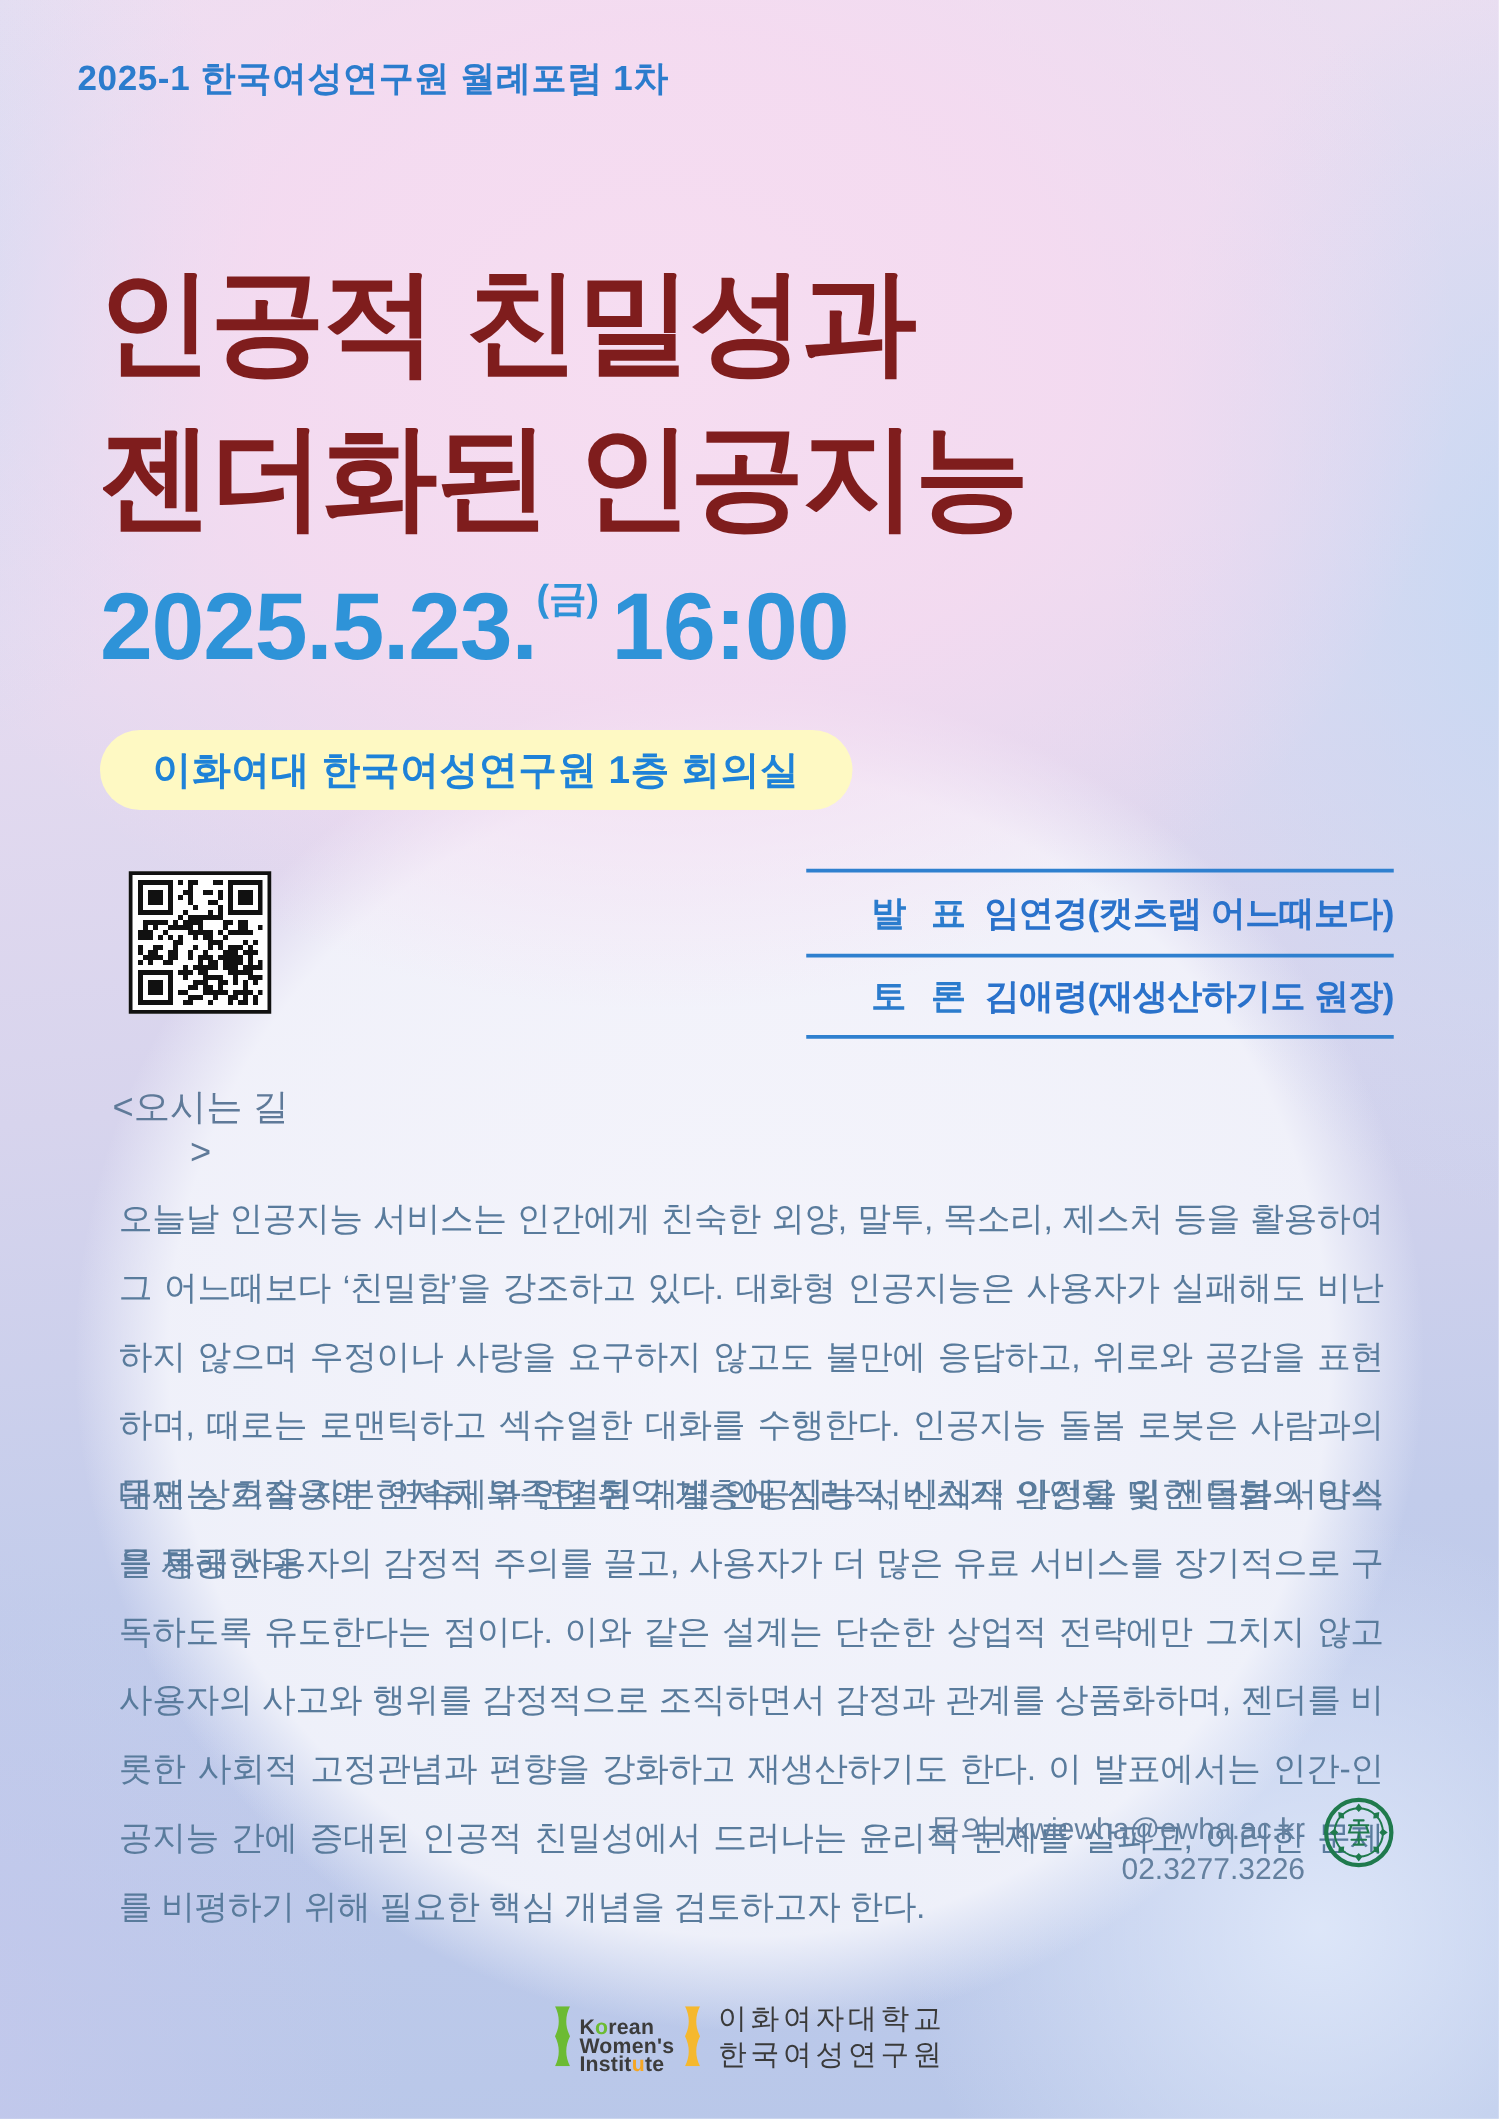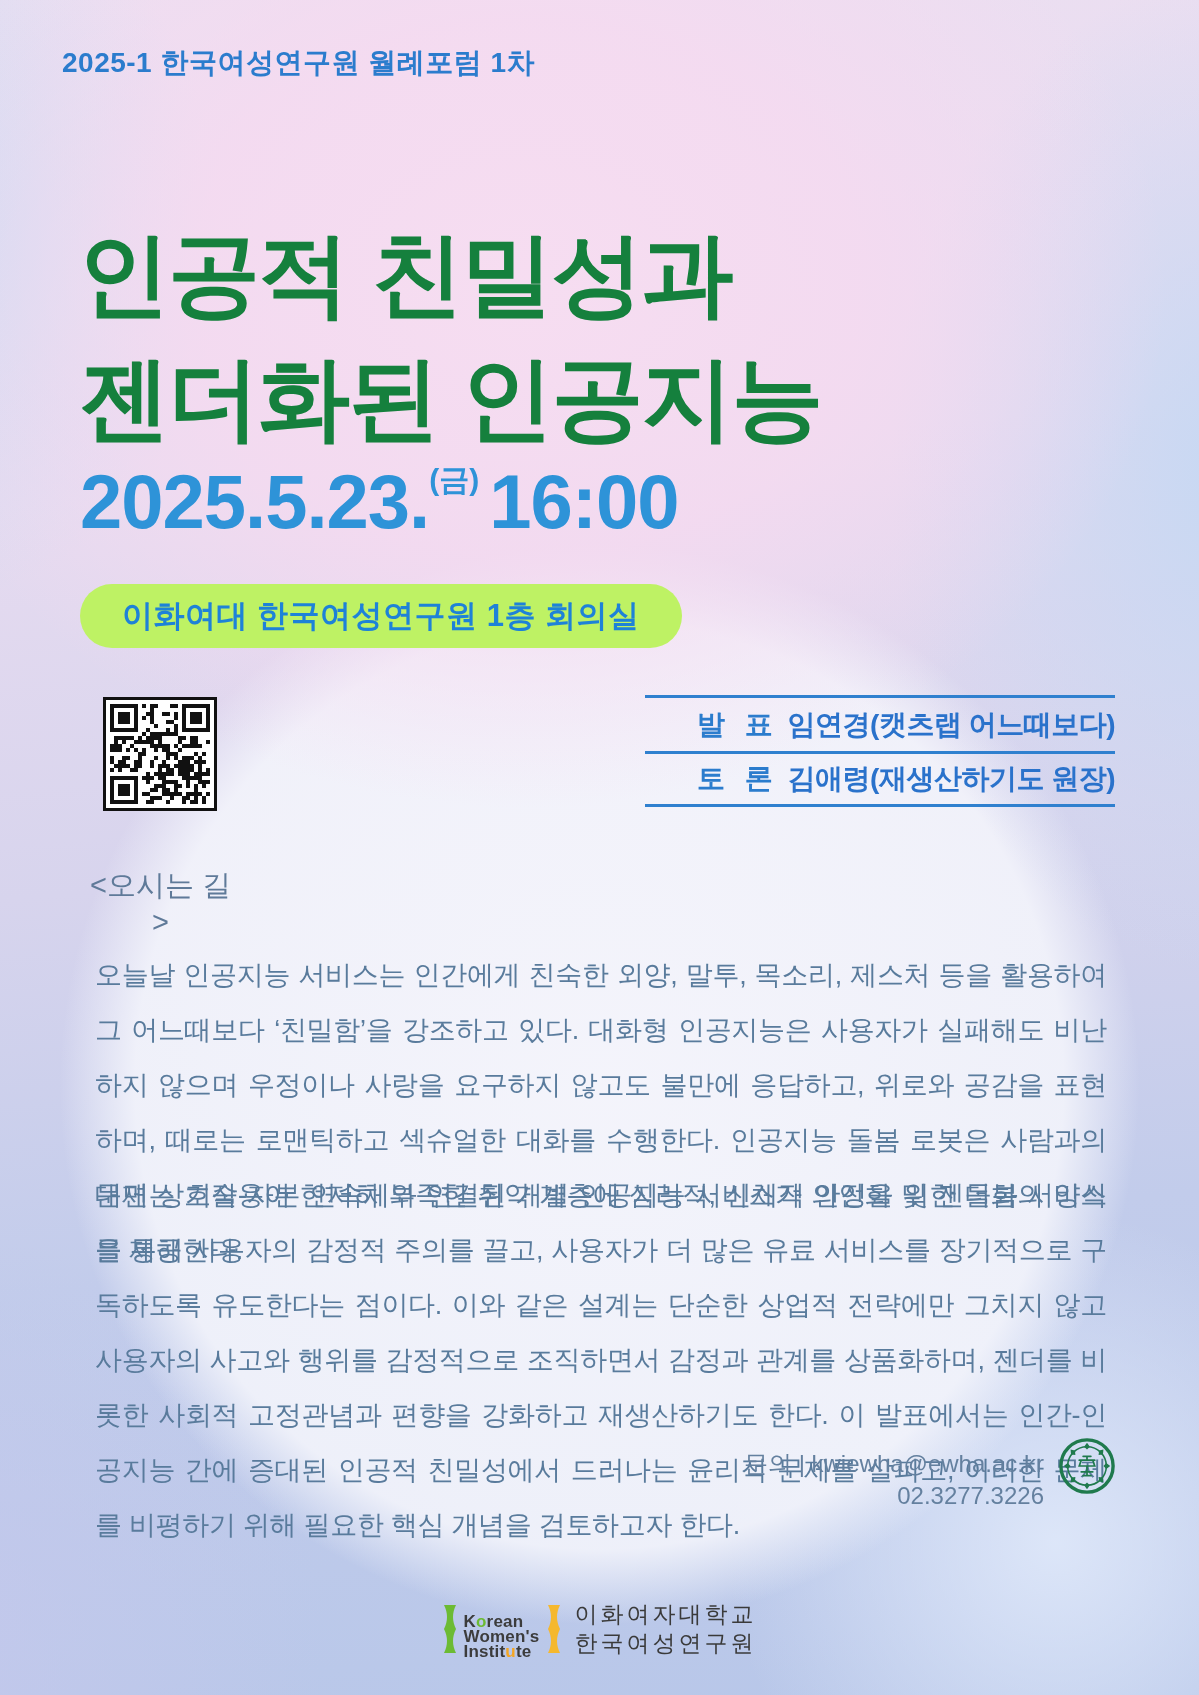--- a/index.html
+++ b/index.html
@@ -21,42 +21,42 @@
   }
   .abs { position: absolute; }
 
   .tagline {
     left: 62px; top: 44px;
     font-size: 28px; font-weight: bold;
     color: #2b7ccd; letter-spacing: 0.5px;
   }
 
   .title {
-    left: 78px; top: 212px;
+    left: 78px; top: 196px;
     font-size: 92px; font-weight: 900;
-    color: #15803d; letter-spacing: -2px;
+    color: #7f1d1d; letter-spacing: -2px;
     line-height: 124px; white-space: nowrap;
   }
 
   .date-line {
     left: 80px; top: 458px;
     color: #2e93d8; font-weight: 900;
     font-size: 76px; letter-spacing: -1px; white-space: nowrap;
   }
   .date-line .sup {
     display: inline-block;
     font-size: 30px; font-weight: 900;
     vertical-align: 38px; letter-spacing: 0;
     margin-right: 10px;
   }
 
   .venue-badge {
     left: 80px; top: 584px;
     height: 64px; padding: 0 42px;
-    background: #bef264;
+    background: #fef9c3;
     border-radius: 32px;
     display: flex; align-items: center;
     color: #1e82d8; font-size: 31px; font-weight: bold;
     letter-spacing: 0.5px;
   }
 
   .qr-wrap {
     left: 103px; top: 697px;
     width: 114px; height: 114px;
     background: #ffffff;
@@ -68,21 +68,21 @@
   .qr-caption {
     left: 88px; top: 866px; width: 145px;
     text-align: center;
     color: #5f7a99; font-size: 29px;
   }
 
   .roles-table {
     left: 645px; top: 695px; width: 470px;
   }
   .role-row {
-    height: 56px;
+    height: 68px;
     border-top: 3px solid #2f80cf;
     display: flex; align-items: center;
   }
   .role-row:last-child { border-bottom: 3px solid #2f80cf; }
   .role-label {
     margin-left: 52px; width: 108px;
     color: #2b7ccd; font-size: 28px; font-weight: bold;
     letter-spacing: 6px; white-space: nowrap;
   }
   .role-value {

